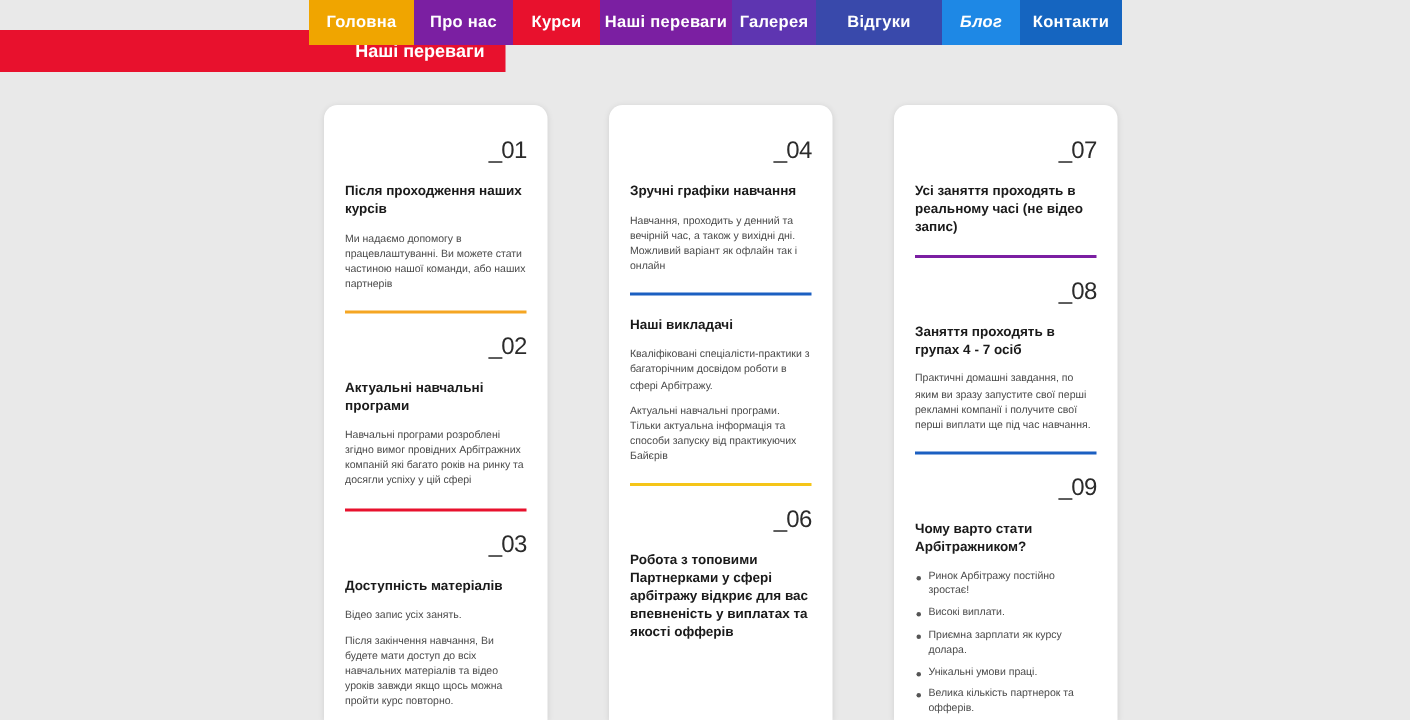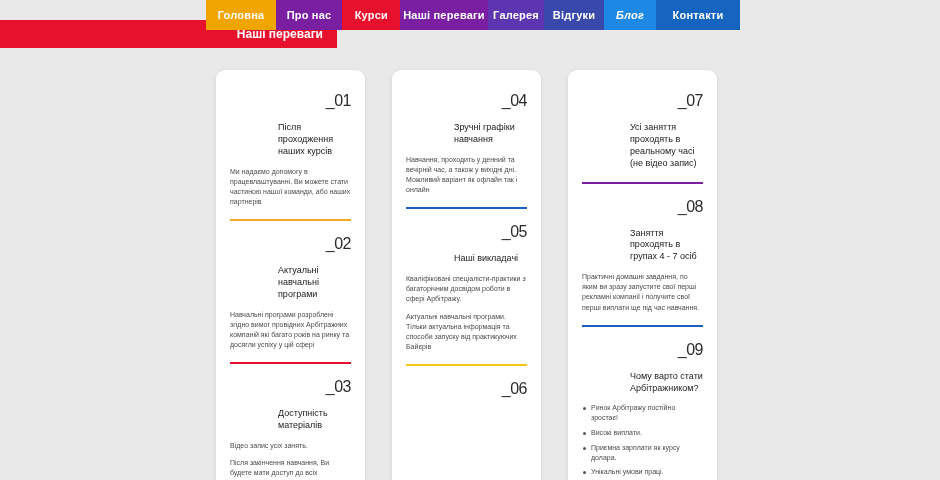--- a/index.html
+++ b/index.html
@@ -60,21 +60,21 @@
   }
 
   
   #columns {
     position: absolute;
     top: 70px;
     left: 0;
     width: 940px;
     height: 410px;
     display: flex;
-    gap: 27px;
+    gap: 41px;
     padding-left: 216px;
     box-sizing: border-box;
   }
   .column {
     width: 149px;
     background: #ffffff;
     border-radius: 9px 9px 0 0;
     box-shadow: 0 1px 4px rgba(0,0,0,.10);
     padding: 22px 14px 0 14px;
     box-sizing: border-box;
@@ -83,25 +83,24 @@
   .num {
     text-align: right;
     font-size: 16px;
     color: #2b2b2b;
     font-weight: normal;
     letter-spacing: -.5px;
     margin-bottom: 12px;
   }
   .blk-title {
     font-size: 9px;
-    font-weight: normal;
+    font-weight: bold;
     color: #1a1a1a;
     line-height: 1.32;
     margin-bottom: 9px;
-    margin-left: 48px;
   }
   .blk-body {
     font-size: 7px;
     color: #4a4a4a;
     line-height: 1.45;
     margin-bottom: 7px;
   }
   .blk-body.last { margin-bottom: 0; }
   .rule {
     height: 2px;
@@ -135,36 +134,36 @@
 </head>
 <body>
 
 <div id="topnav">
     <div class="nav-item" style="background: rgb(240, 165, 0); width: 70px;">
       <span>Головна</span>
     </div>
     <div class="nav-item" style="background: rgb(123, 31, 162); width: 66px; text-align: center;">
       <span>Про нас</span>
     </div>
-    <div class="nav-item" style="background: rgb(232, 17, 45); width: 58px; justify-content: flex-end;">
+    <div class="nav-item" style="background: rgb(232, 17, 45); width: 58px;">
       <span>Курси</span>
     </div>
     <div class="nav-item" style="background: rgb(123, 31, 162); width: 88px;">
       <span>Наші переваги</span>
     </div>
     <div class="nav-item" style="background: rgb(94, 53, 177); width: 56px;">
       <span>Галерея</span>
     </div>
-    <div class="nav-item" style="background: rgb(57, 73, 171); width: 60px;">
+    <div class="nav-item" style="background: rgb(57, 73, 171); width: 84px;">
       <span>Відгуки</span>
     </div>
     <div class="nav-item" style="background: rgb(30, 136, 229); width: 52px; font-style: italic;">
       <span>Блог</span>
     </div>
-    <div class="nav-item" style="background: rgb(21, 101, 192); width: 84px;">
+    <div class="nav-item" style="background: rgb(21, 101, 192); width: 68px;">
       <span>Контакти</span>
     </div>
   </div>
 
 <div id="banner">
   <div id="banner-text">Наші переваги</div>
 </div>
 
 <div id="columns">
     <div class="column">
@@ -179,26 +178,26 @@
       <div class="num">_03</div>
       <div class="blk-title">Доступність матеріалів</div>
       <div class="blk-body">Відео запис усіх занять.</div>
       <div class="blk-body">Після закінчення навчання, Ви будете мати доступ до всіх навчальних матеріалів та відео уроків завжди якщо щось можна пройти курс повторно.</div>
     </div>
     <div class="column">
       <div class="num">_04</div>
       <div class="blk-title">Зручні графіки навчання</div>
       <div class="blk-body last">Навчання, проходить у денний та вечірній час, а також у вихідні дні. Можливий варіант як офлайн так і онлайн</div>
       <div class="rule" style="background: rgb(27, 95, 193);"></div>
-      <div class="num">_05</div>
       <div class="blk-title">Наші викладачі</div>
       <div class="blk-body">Кваліфіковані спеціалісти-практики з багаторічним досвідом роботи в сфері Арбітражу.</div>
       <div class="blk-body last">Актуальні навчальні програми. Тільки актуальна інформація та способи запуску від практикуючих Байєрів</div>
       <div class="rule" style="background: rgb(245, 197, 24);"></div>
       <div class="num">_06</div>
+      <div class="blk-title">Робота з топовими Партнерками у сфері арбітражу відкриє для вас впевненість у виплатах та якості офферів</div>
     </div>
     <div class="column">
       <div class="num">_07</div>
       <div class="blk-title">Усі заняття проходять в реальному часі (не відео запис)</div>
       <div class="rule" style="background: rgb(123, 31, 162);"></div>
       <div class="num">_08</div>
       <div class="blk-title">Заняття проходять в групах 4 - 7 осіб</div>
       <div class="blk-body last">Практичні домашні завдання, по яким ви зразу запустите свої перші рекламні компанії і получите свої перші виплати ще під час навчання.</div>
       <div class="rule" style="background: rgb(27, 95, 193);"></div>
       <div class="num">_09</div>

